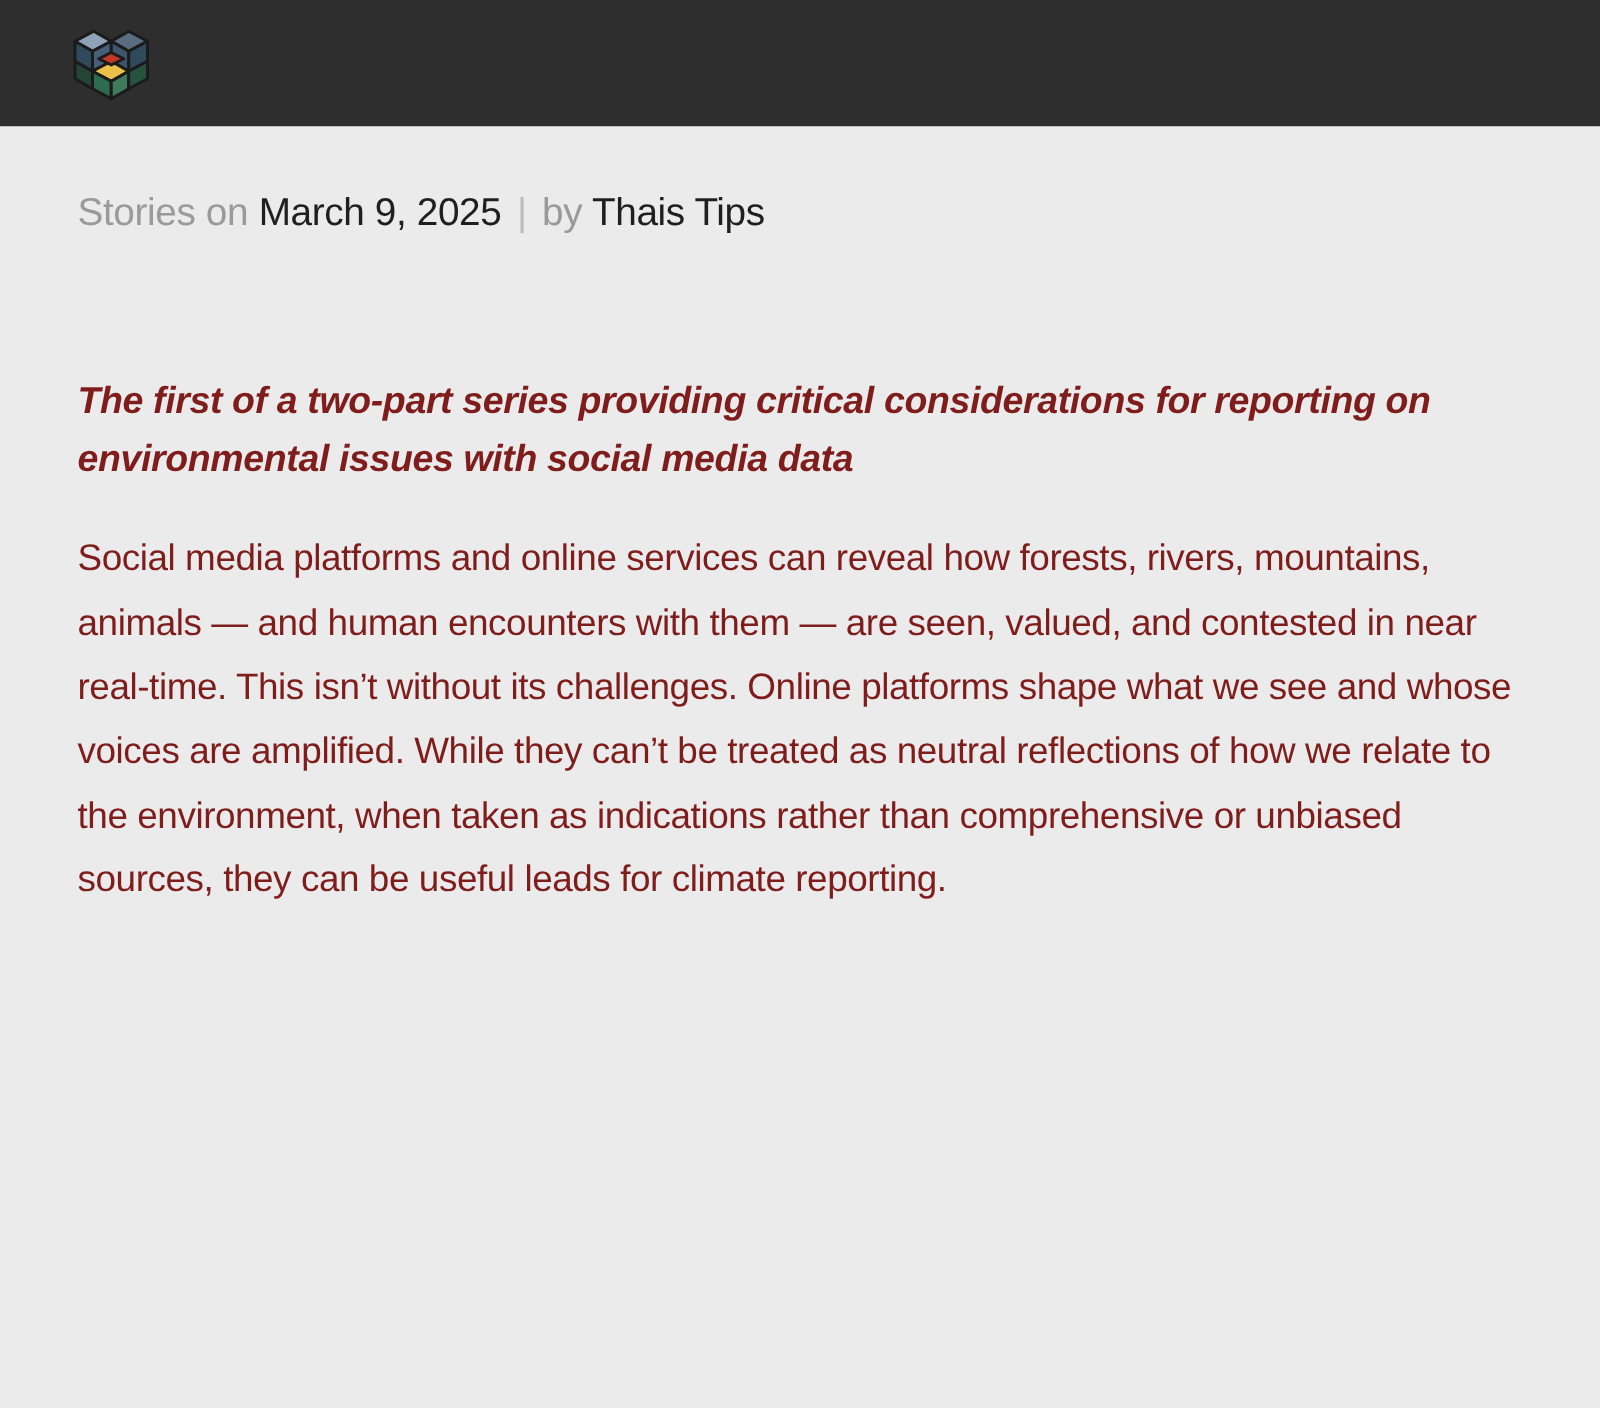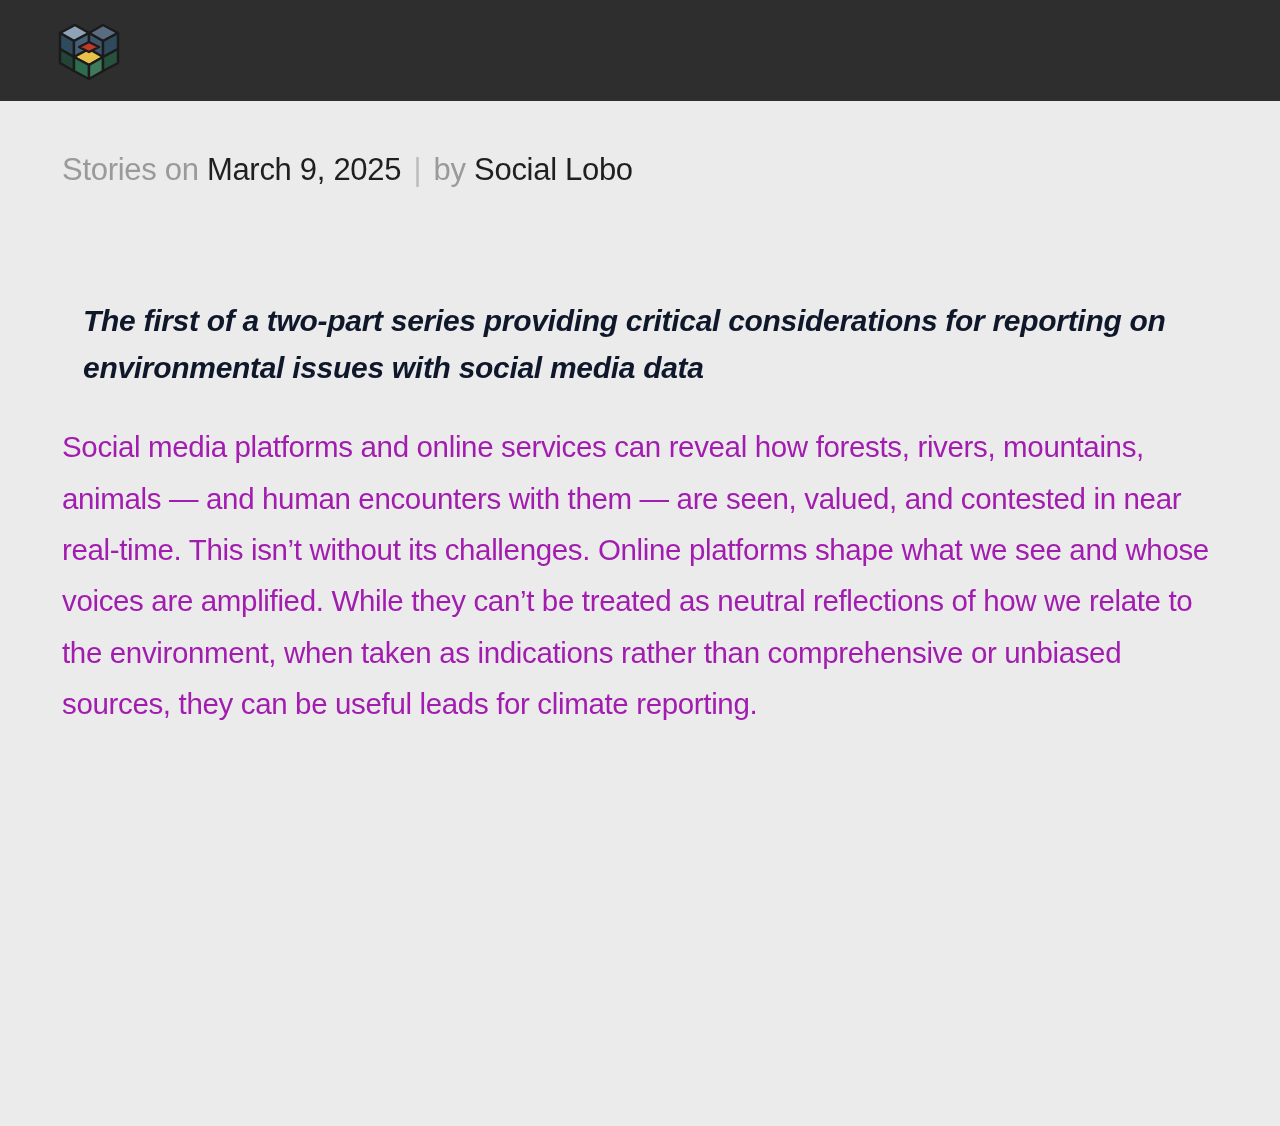--- a/index.html
+++ b/index.html
@@ -62,39 +62,38 @@
     color: #bdbdbd;
     padding: 0 4px;
   }
 
   .standfirst {
     margin-top: 110px;
     font-size: 30px;
     line-height: 1.55;
     font-style: italic;
     font-weight: 700;
-    color: #0f172a;
+    color: #7f1d1d;
     letter-spacing: -0.3px;
     max-width: 1110px;
-    margin-left: 21px;
   }
 
   .byline {
     margin-top: 42px;
     font-size: 23px;
     font-weight: 700;
     color: #6f6f6f;
     letter-spacing: -0.1px;
   }
 
   .body-text {
     margin-top: 30px;
     font-size: 29.5px;
     line-height: 1.74;
-    color: #a21caf;
+    color: #7f1d1d;
     letter-spacing: -0.35px;
     max-width: 1170px;
   }
 </style>
 </head>
 <body>
 
 <div class="topbar">
   <a class="logo-link" href="#" style="display:block;text-decoration:none;">
     <svg class="logo" viewBox="0 0 68 68" aria-hidden="true">
@@ -122,21 +121,21 @@
 </div>
 
 <div class="article">
 
 
   <div class="post-meta">
     <span class="muted">Stories on</span>
     <span>March 9, 2025</span>
     <span class="sep">|</span>
     <span class="muted">by</span>
-    <span>Social Lobo</span>
+    <span>Thais Tips</span>
   </div>
 
   <p class="standfirst">The first of a two-part series providing critical considerations for reporting on environmental issues with social media data</p>
 
 
   <p class="body-text">Social media platforms and online services can reveal how forests, rivers, mountains, animals — and human encounters with them — are seen, valued, and contested in near real-time. This isn’t without its challenges. Online platforms shape what we see and whose voices are amplified. While they can’t be treated as neutral reflections of how we relate to the environment, when taken as indications rather than comprehensive or unbiased sources, they can be useful leads for climate reporting.</p>
 
 </div>
 
 </body></html>

